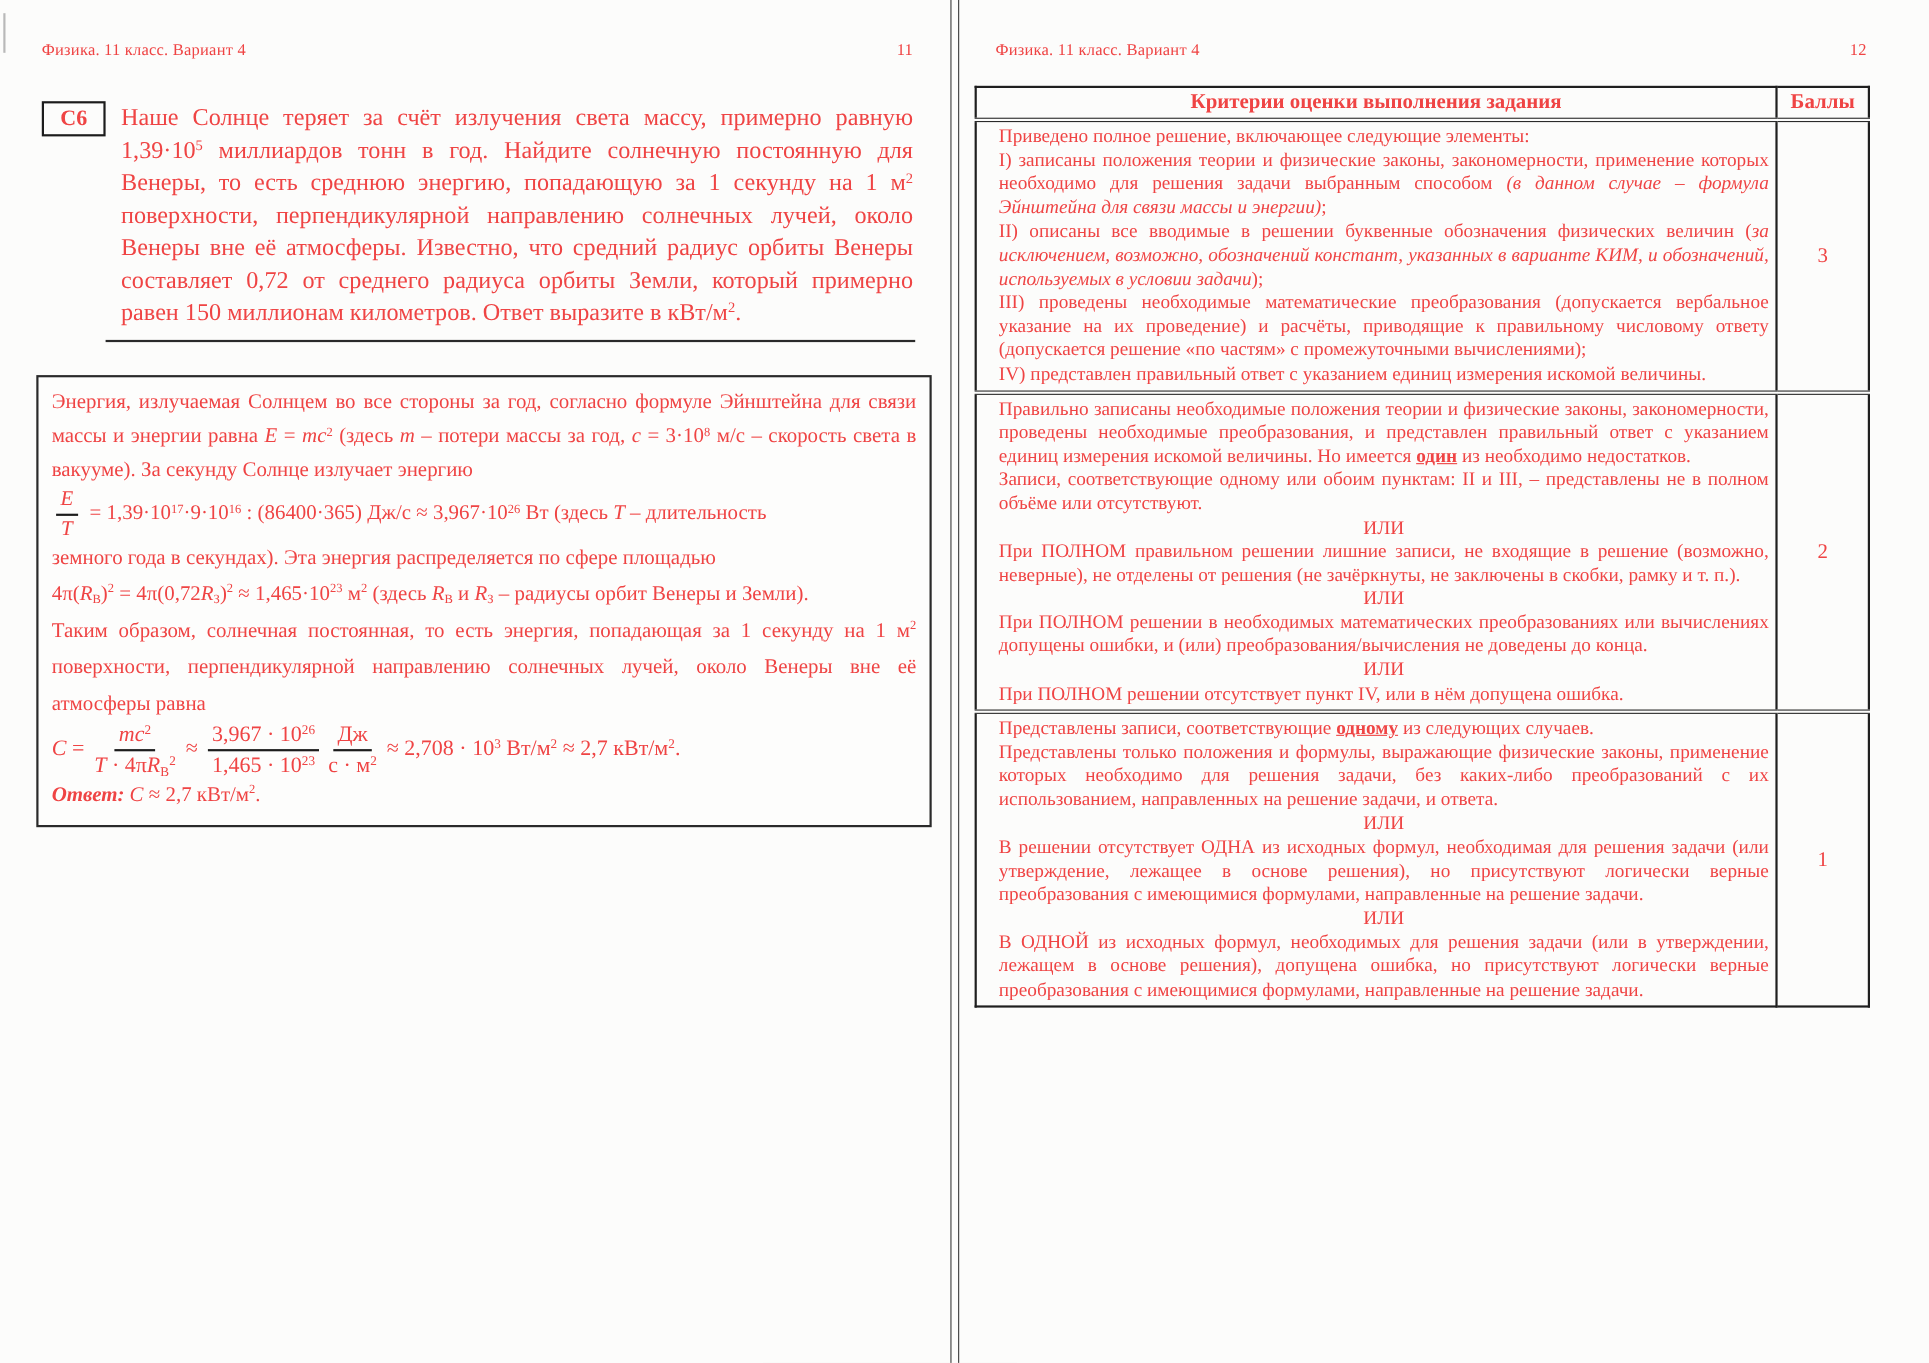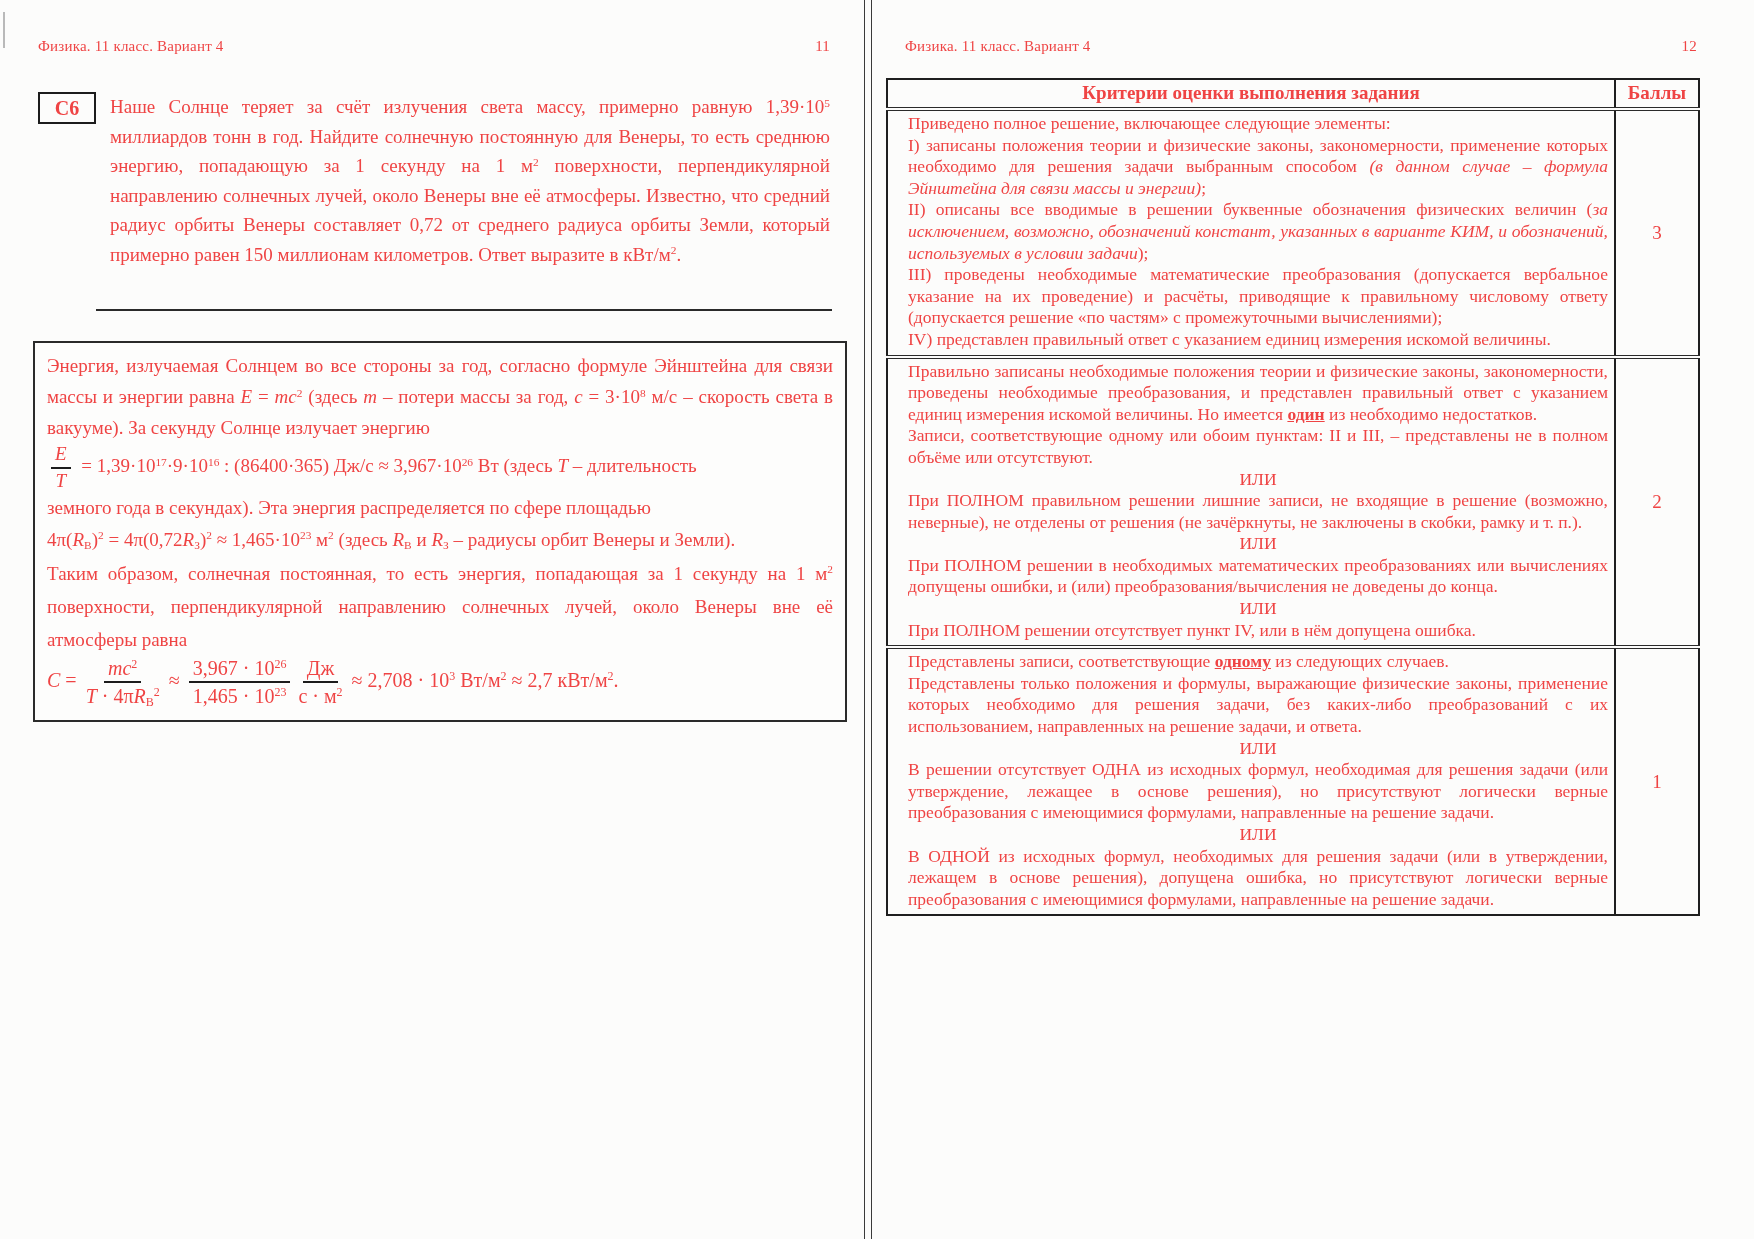--- a/index.html
+++ b/index.html
@@ -27,21 +27,21 @@
 
   .pg-header { position:absolute; top:38px; display:flex; justify-content:space-between;
                font-size:15px; letter-spacing:0.2px; }
   .page-left .pg-header { left:38px; right:36px; }
   .page-right .pg-header { left:27px; right:57px; }
 
   
   .problem { position:absolute; top:92px; left:38px; right:36px; display:flex; gap:14px; }
   .c6box { flex:none; width:54px; height:28px; border:2px solid #1c1c1c; text-align:center;
            font-weight:bold; font-size:20px; line-height:28px; }
-  .problem-text { flex:1; text-align:justify; font-size:19px; line-height:29.5px; }
+  .problem-text { flex:1; text-align:justify; font-size:22px; line-height:29.5px; }
   .prob-rule { position:absolute; top:309px; left:96px; width:736px; border-top:2.5px solid #2a2a2a; }
 
   
   .solution-box { position:absolute; top:341px; left:33px; width:810px;
                   border:2px solid #2a2a2a; background:#fdfdfc; }
   .sol-title { text-align:center; font-weight:bold; font-size:19px; padding:2px 0 3px;
                border-bottom:2px solid #2a2a2a; }
   .sol-body { padding:7px 12px 12px; font-size:19px; }
   .sol-body p { margin:0; }
   .just { text-align:justify; line-height:31px; }
@@ -97,20 +97,21 @@
         <p class="formula-display"><span class="it">C</span><span> = </span><span class="frac">
               <span class="num"><span class="it">mc</span><sup>2</sup></span>
               <span class="den"><span class="it">T</span><span> · 4π</span><span class="it">R</span><sub>В</sub><sup>2</sup></span>
             </span><span> ≈ </span><span class="frac">
               <span class="num"><span>3,967 · 10</span><sup>26</sup></span>
               <span class="den"><span>1,465 · 10</span><sup>23</sup></span>
             </span><span class="frac">
               <span class="num"><span>Дж</span></span>
               <span class="den"><span>с · м</span><sup>2</sup></span>
             </span><span> ≈ 2,708 · 10</span><sup>3</sup><span> Вт/м</span><sup>2</sup><span>  ≈  2,7 кВт/м</span><sup>2</sup><span>.</span></p>
+        <p class="answer"><span class="it bd">Ответ:</span><span> </span><span class="it">C</span><span> ≈ 2,7 кВт/м</span><sup>2</sup><span>.</span></p>
       </div>
     </div>
   </div>
 
   <div class="gutter"></div>
 
   <div class="page page-right">
     <div class="pg-header">
       <span>Физика. 11 класс. Вариант 4</span>
       <span>12</span>

